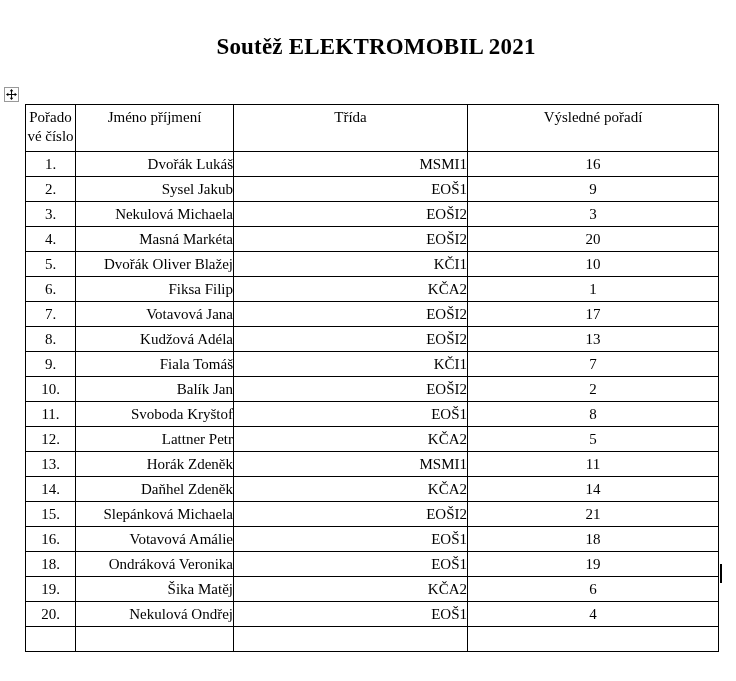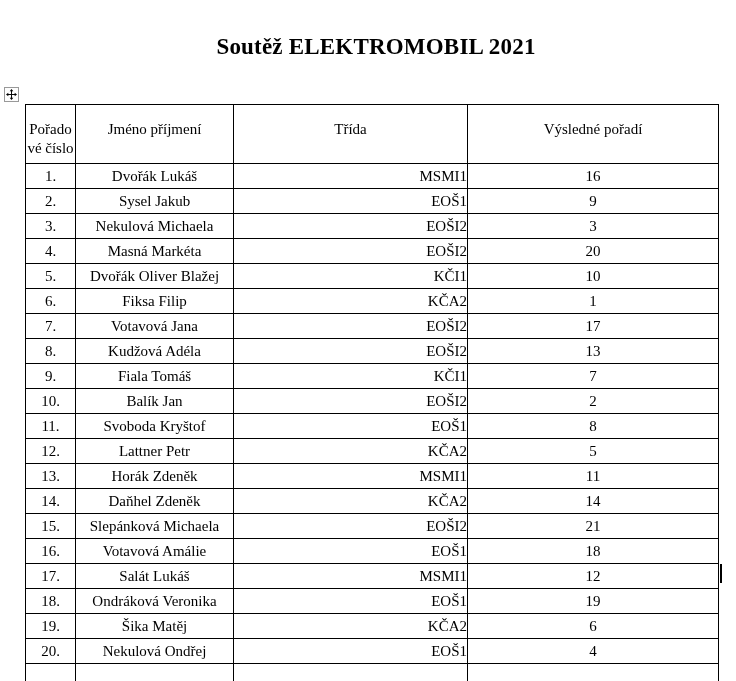--- a/index.html
+++ b/index.html
@@ -58,29 +58,29 @@
     padding: 0;
     font-size: 15px;
     font-weight: normal;
     overflow: hidden;
     white-space: nowrap;
   }
   table.results thead th {
     height: 43px;
     vertical-align: top;
     text-align: center;
-    padding-top: 15px;
+    padding-top: 3px;
     line-height: 19px;
   }
   table.results tbody td {
     height: 24px;
     vertical-align: middle;
   }
   td.c-num  { text-align: center; font-weight: bold; }
-  td.c-name { text-align: center; padding-left: 4px; }
+  td.c-name { text-align: right; padding-left: 4px; }
   td.c-cls  { text-align: right; }
   td.c-rank { text-align: center; }
   tr.empty-row td { height: 26px; }
   .mis {
     text-decoration-style: wavy;
     text-decoration-color: #e00000;
     text-decoration-thickness: 1px;
     text-underline-offset: 3px;
   }
   .text-cursor {
@@ -223,26 +223,20 @@
           <td class="c-cls">EOŠI2</td>
           <td class="c-rank">21</td>
         </tr>
         <tr>
           <td class="c-num">16.</td>
           <td class="c-name"><span class="mis">Votavová</span><span> Amálie</span></td>
           <td class="c-cls">EOŠ1</td>
           <td class="c-rank">18</td>
         </tr>
         <tr>
-          <td class="c-num">17.</td>
-          <td class="c-name"><span class="mis"></span><span>Salát Lukáš</span></td>
-          <td class="c-cls">MSMI1</td>
-          <td class="c-rank">12</td>
-        </tr>
-        <tr>
           <td class="c-num">18.</td>
           <td class="c-name"><span class="mis"></span><span>Ondráková Veronika</span></td>
           <td class="c-cls">EOŠ1</td>
           <td class="c-rank">19</td>
         </tr>
         <tr>
           <td class="c-num">19.</td>
           <td class="c-name"><span class="mis"></span><span>Šika Matěj</span></td>
           <td class="c-cls">KČA2</td>
           <td class="c-rank">6</td>

